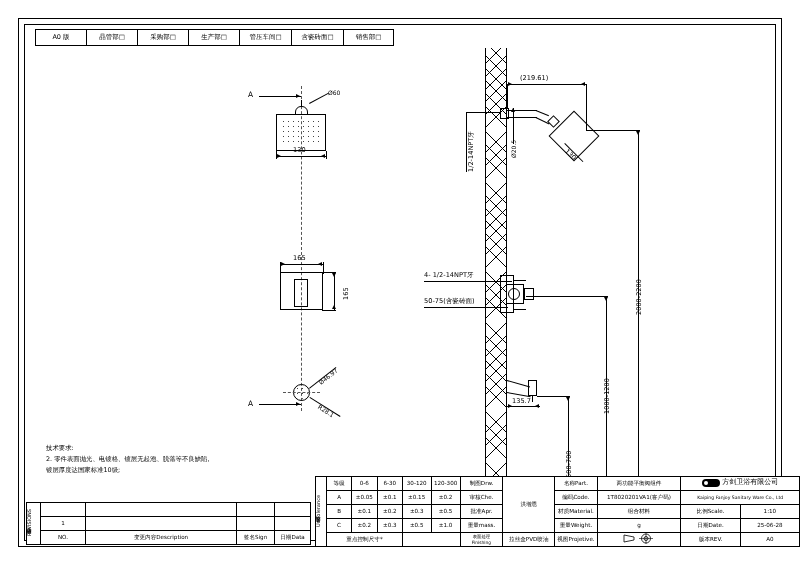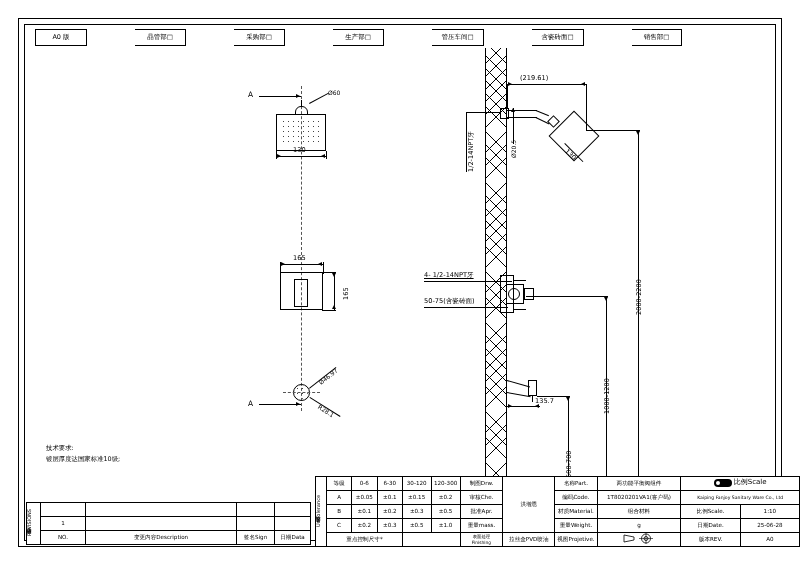--- a/index.html
+++ b/index.html
@@ -7,21 +7,21 @@
        font-family:"DejaVu Sans","Liberation Sans",sans-serif;color:#000;}
   .page{position:relative;width:800px;height:565px;background:#fff;}
 
   
   .frame-outer{position:absolute;left:18px;top:18px;width:764px;height:529px;
                border:1px solid #000;box-sizing:border-box;}
   .frame-inner{position:absolute;left:24px;top:24px;width:752px;height:517px;
                border:1px solid #000;box-sizing:border-box;}
 
   
-  .dept-row{position:absolute;left:35px;top:29px;height:28px;display:flex;gap:48px;}
+  .dept-row{position:absolute;left:35px;top:29px;height:28px;display:flex;}
   .dept-cell{border:1px solid #000;border-left:none;height:17px;
              display:flex;align-items:center;justify-content:center;
              font-size:6.5px;padding:0 4px;box-sizing:border-box;
              white-space:nowrap;background:#fff;}
   .dept-cell:first-child{border-left:1px solid #000;}
 
   
   .t{position:absolute;font-size:6px;white-space:nowrap;line-height:1;}
   .t7{font-size:6.6px;}
   .t8{font-size:7.4px;}
@@ -188,34 +188,34 @@
     <div class="ln" style="left:565px;top:143px;width:26px;height:1px;transform:rotate(45deg);transform-origin:0 0;"></div>
 
     <div class="box" style="left:500px;top:275px;width:14px;height:38px;"></div>
     <div class="box" style="left:506px;top:284px;width:18px;height:20px;"></div>
     <div class="box" style="left:508px;top:288px;width:12px;height:12px;border-radius:50%;"></div>
     <div class="box" style="left:524px;top:288px;width:10px;height:12px;"></div>
     <div class="ln hl" style="left:514px;top:280px;width:12px;"></div>
     <div class="ln hl" style="left:514px;top:309px;width:12px;"></div>
 
     <div class="ln hl" style="left:424px;top:281px;width:88px;"></div>
-    <div class="t t7" style="left:424px;top:272px;text-decoration:underline;">4- 1/2-14NPT牙</div>
+    <div class="t t7" style="left:424px;top:272px;">4- 1/2-14NPT牙</div>
 
     <div class="ln hl" style="left:424px;top:307px;width:84px;"></div>
     <div class="t t7" style="left:424px;top:298px;">50-75(含瓷砖面)</div>
 
     <div class="ln" style="left:507px;top:380px;width:24px;height:1px;transform:rotate(16deg);transform-origin:0 0;"></div>
     <div class="ln" style="left:507px;top:392px;width:24px;height:1px;transform:rotate(10deg);transform-origin:0 0;"></div>
     <div class="box" style="left:528px;top:380px;width:9px;height:16px;"></div>
     <div class="ln vl" style="left:532px;top:396px;height:6px;"></div>
 
     <div class="dim" style="left:507px;top:406px;width:33px;"></div>
     <div class="arrowR" style="left:508px;top:404px;"></div>
     <div class="arrowL" style="left:535px;top:404px;"></div>
-    <div class="t t7" style="left:512px;top:398px;margin-left:23px;">135.7</div>
+    <div class="t t7" style="left:512px;top:398px;">135.7</div>
 
     <div class="dimv" style="left:568px;top:396px;height:144px;"></div>
     <div class="dim" style="left:537px;top:396px;width:33px;"></div>
     <div class="arrowD" style="left:566px;top:397px;"></div>
     <div class="arrowU" style="left:566px;top:535px;"></div>
     <div class="t t7 vert" style="left:566px;top:478px;transform:rotate(-90deg);">500-700</div>
 
     <div class="dimv" style="left:606px;top:296px;height:244px;"></div>
     <div class="dim" style="left:526px;top:296px;width:82px;"></div>
     <div class="arrowD" style="left:604px;top:297px;"></div>
@@ -226,20 +226,21 @@
     <div class="dim" style="left:586px;top:130px;width:54px;"></div>
     <div class="arrowD" style="left:636px;top:131px;"></div>
     <div class="arrowU" style="left:636px;top:535px;"></div>
     <div class="t t7 vert" style="left:636px;top:315px;transform:rotate(-90deg);">2000-2200</div>
 
     <div class="ln hl" style="left:485px;top:540px;width:0px;"></div>
   </div>
 
   <div class="notes">
     <div>技术要求:</div>
+    <div>2. 零件表面抛光、电镀格、镀层无起泡、脱落等不良缺陷,</div>
     <div>    镀层厚度达国家标准10级;</div>
   </div>
 
   <table class="tb" style="left:26px;top:502px;">
     <tbody>
         <tr>
       <td rowspan="3" style="width:13px;height:39px;">
         <div class="rot"><span>变更记录</span> <span>REVISIONS</span></div>
       </td>
       <td style="width:44px;height:13px;"></td>
@@ -275,21 +276,21 @@
       <td style="width:29px;">30-120</td>
       <td style="width:29px;">120-300</td>
 
       <td style="width:44px;">制图Drw.</td>
       <td rowspan="4" style="width:53px;">洪增恩</td>
       <td style="width:42px;">名称Part.</td>
       <td style="width:86px;">两功能平衡阀组件</td>
       <td colspan="2" style="width:122px;">
         <span class="logo">
           <span class="logo-mark"></span>
-          <span class="cn">比例Scale</span>
+          <span class="cn">方剑卫浴有限公司</span>
         </span>
       </td>
     </tr>
 
     <tr>
       <td style="height:13px;">A</td>
       <td>±0.05</td>
       <td>±0.1</td>
       <td>±0.15</td>
       <td>±0.2</td>

